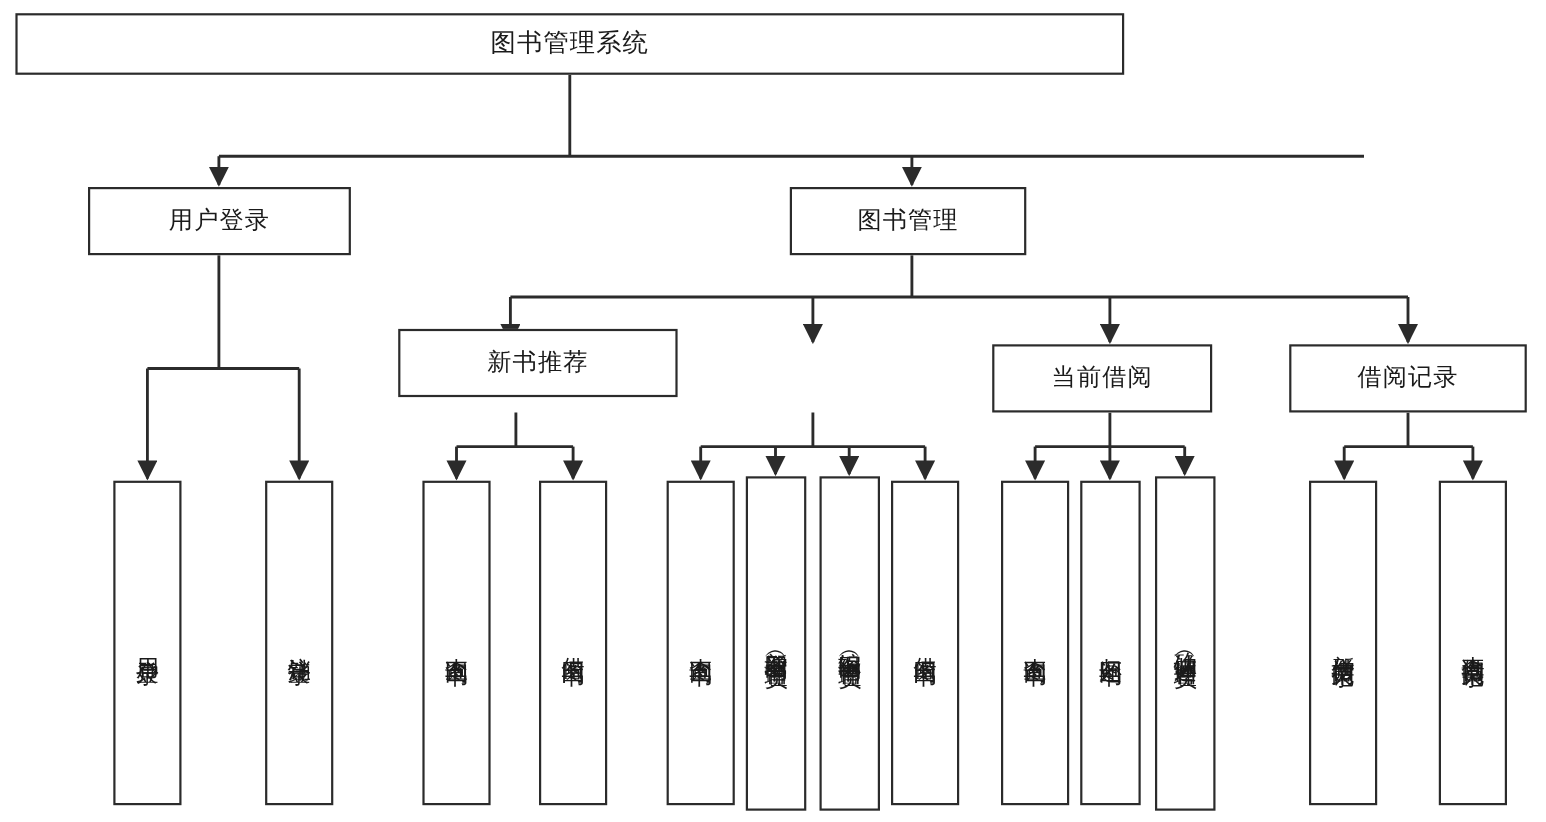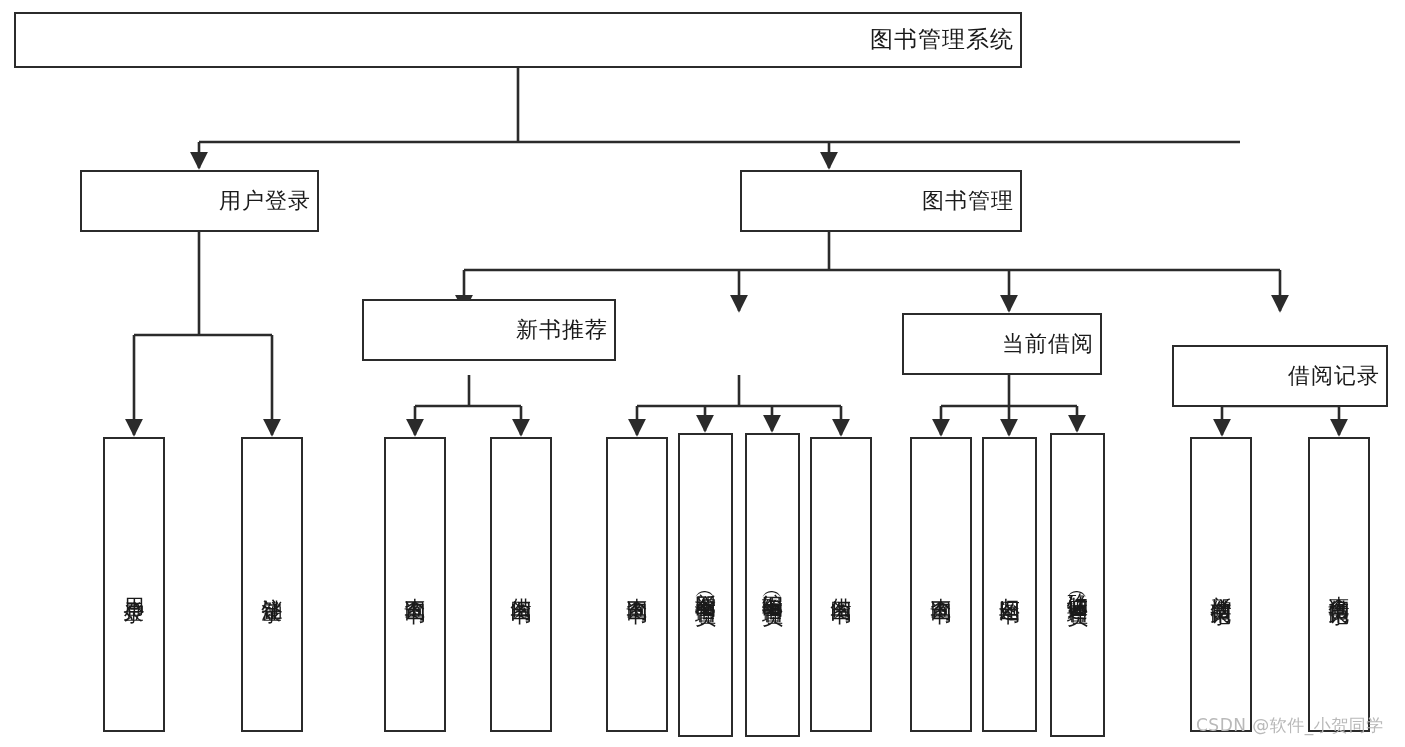--- a/index.html
+++ b/index.html
@@ -34,21 +34,20 @@
     display: flex;
     align-items: center;
     justify-content: center;
     color: #1a1a1a;
   }
   .node.horiz {
     font-size: 22px;
     letter-spacing: 1px;
     line-height: 1.2;
     padding: 16px 6px;
-    justify-content: flex-end;
   }
   .node.root {
     font-size: 23px;
   }
   .node.vert {
     writing-mode: vertical-rl;
     text-orientation: upright;
     font-size: 21px;
     letter-spacing: 2px;
     padding: 6px 0;
@@ -124,31 +123,31 @@
     </g>
   </svg>
 
   <div class="node horiz root" style="left:14px; top:12px; width:1008px; height:56px;">
     <span>图书管理系统</span>
   </div>
 
   <div class="node horiz" style="left:80px; top:170px; width:239px; height:62px;">
     <span>用户登录</span>
   </div>
-  <div class="node horiz" style="left:740px; top:170px; width:282px; height:62px;">
+  <div class="node horiz" style="left:718px; top:170px; width:215px; height:62px;">
     <span>图书管理</span>
   </div>
 
   <div class="node horiz" style="left:362px; top:299px; width:254px; height:62px;">
     <span>新书推荐</span>
   </div>
   <div class="node horiz" style="left:902px; top:313px; width:200px; height:62px;">
     <span>当前借阅</span>
   </div>
-  <div class="node horiz" style="left:1172px; top:313px; width:216px; height:62px;margin-top:32px;">
+  <div class="node horiz" style="left:1172px; top:313px; width:216px; height:62px;">
     <span>借阅记录</span>
   </div>
 
   <div class="node vert" style="left:103px; top:437px; width:62px; height:295px;">
     <span class="vlabel">用户登录</span>
   </div>
   <div class="node vert" style="left:241px; top:437px; width:62px; height:295px;">
     <span class="vlabel">注销登录</span>
   </div>
 
@@ -182,15 +181,14 @@
     <span class="vlabel">确认归还（管理员）</span>
   </div>
 
   <div class="node vert" style="left:1190px; top:437px; width:62px; height:295px;">
     <span class="vlabel">新增借阅记录</span>
   </div>
   <div class="node vert" style="left:1308px; top:437px; width:62px; height:295px;">
     <span class="vlabel">查询借阅记录</span>
   </div>
 
-  <div class="watermark" style="left:1196px; top:714px;">CSDN @软件_小贺同学</div>
 
 </div>
 
 </body></html>

